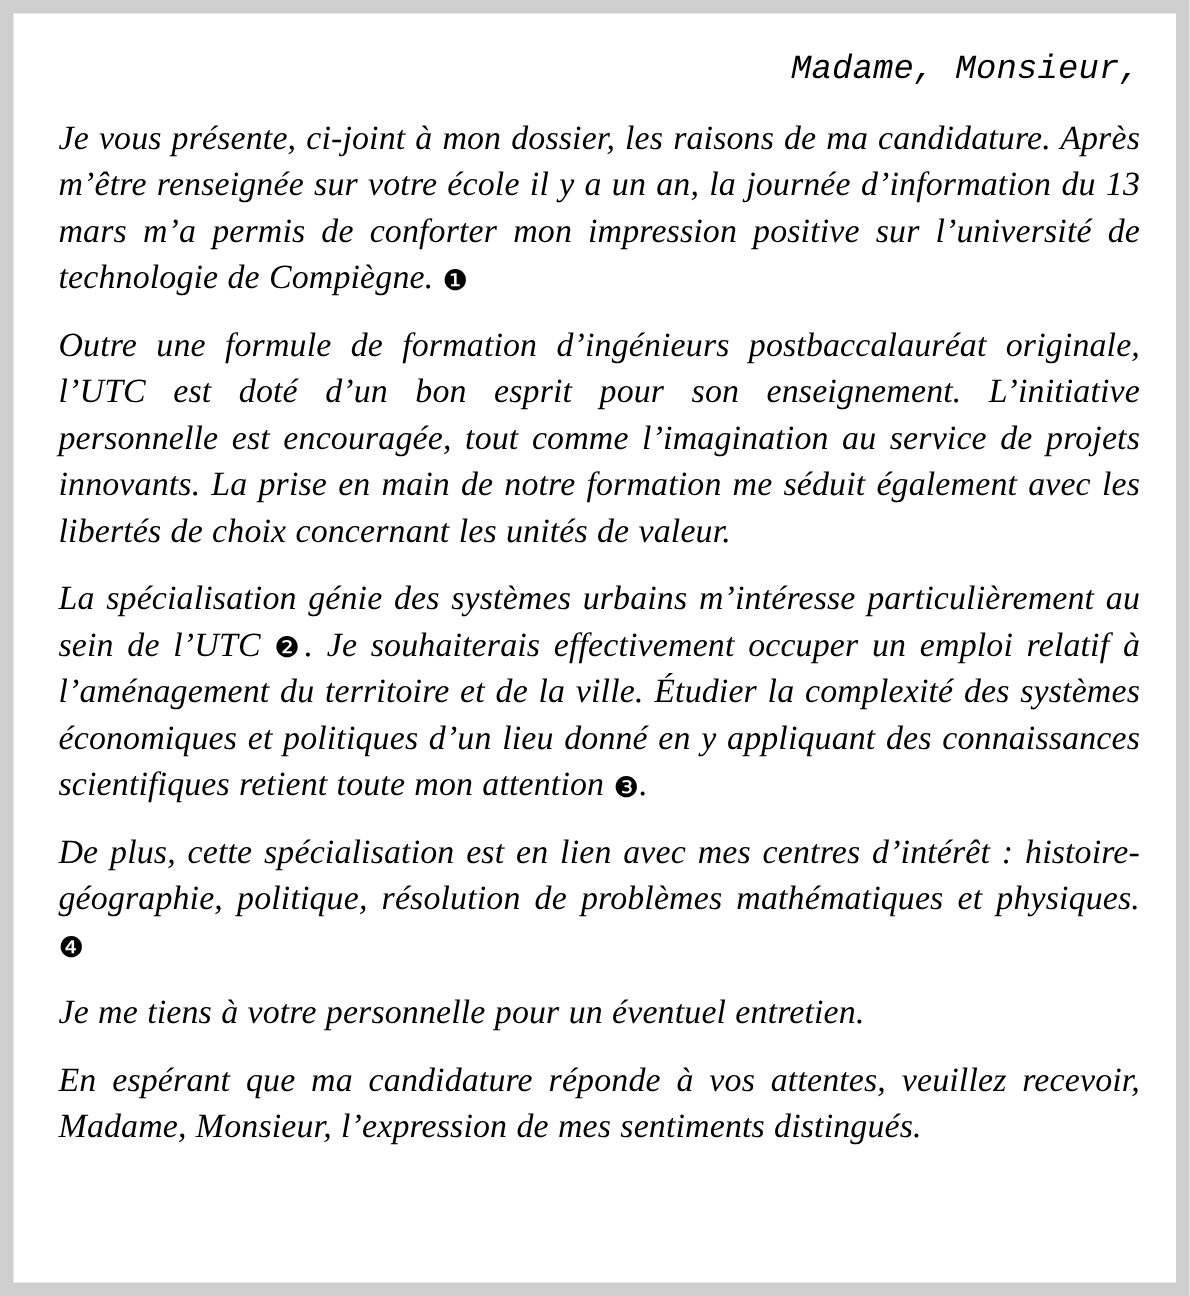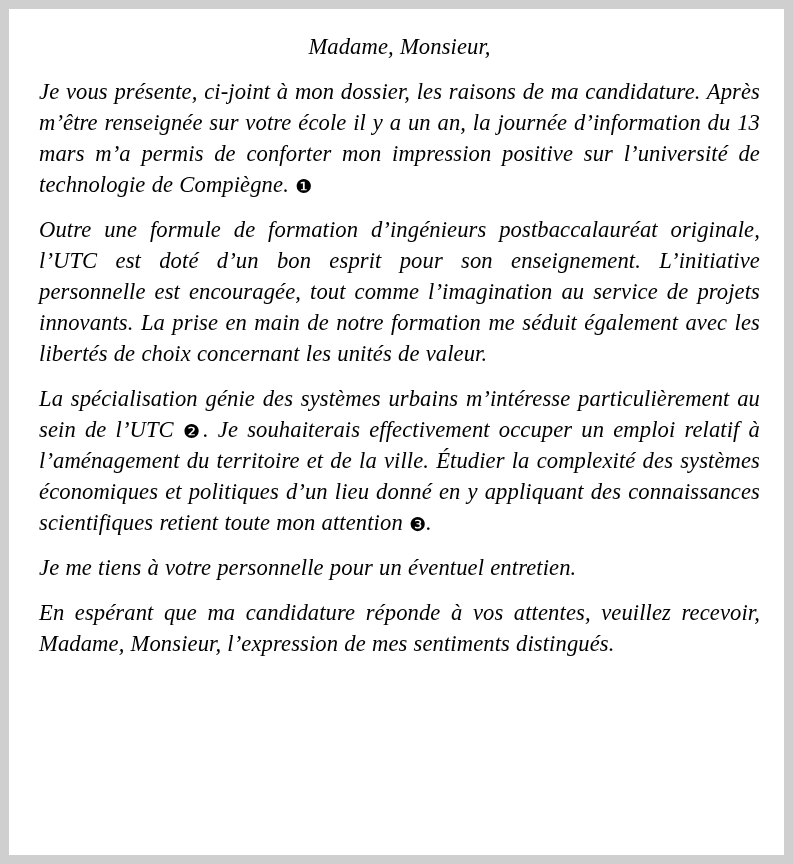--- a/index.html
+++ b/index.html
@@ -34,21 +34,22 @@
     line-height: 31px;
     color: #000000;
     text-align: justify;
     text-justify: inter-word;
     letter-spacing: 0.1px;
     word-spacing: 0.4px;
     -webkit-hyphens: none;
     hyphens: none;
   }
   .para.salutation {
-    text-align: center;
+    text-align: right;
+    font-family: Liberation Mono, monospace;
   }
   .para.closing-line {
     text-align: left;
   }
   .para.last {
     margin-bottom: 16px;
   }
   
   .marker {
     font-style: normal;
@@ -66,19 +67,20 @@
   <div id="letter-body">
 
     <p class="para salutation">Madame, Monsieur,</p>
 
     <p class="para">Je vous présente, ci-joint à mon dossier, les raisons de ma candidature. Après m’être renseignée sur votre école il y a un an, la journée d’information du 13 mars m’a permis de conforter mon impression positive sur l’université de technologie de Compiègne. <span class="marker">❶</span></p>
 
     <p class="para">Outre une formule de formation d’ingénieurs postbaccalauréat originale, l’UTC est doté d’un bon esprit pour son enseignement. L’initiative personnelle est encouragée, tout comme l’imagination au service de projets innovants. La prise en main de notre formation me séduit également avec les libertés de choix concernant les unités de valeur.</p>
 
     <p class="para">La spécialisation génie des systèmes urbains m’intéresse particulièrement au sein de l’UTC <span class="marker">❷</span>. Je souhaiterais effectivement occuper un emploi relatif à l’aménagement du territoire et de la ville. Étudier la complexité des systèmes économiques et politiques d’un lieu donné en y appliquant des connaissances scientifiques retient toute mon attention <span class="marker">❸</span>.</p>
 
+    <p class="para">De plus, cette spécialisation est en lien avec mes centres d’intérêt : histoire-géographie, politique, résolution de problèmes mathématiques et physiques. <span class="marker">❹</span></p>
 
     <p class="para closing-line">Je me tiens à votre personnelle pour un éventuel entretien.</p>
 
     <p class="para last">En espérant que ma candidature réponde à vos attentes, veuillez recevoir, Madame, Monsieur, l’expression de mes sentiments distingués.</p>
 
   </div>
 </div>
 
 </body></html>

